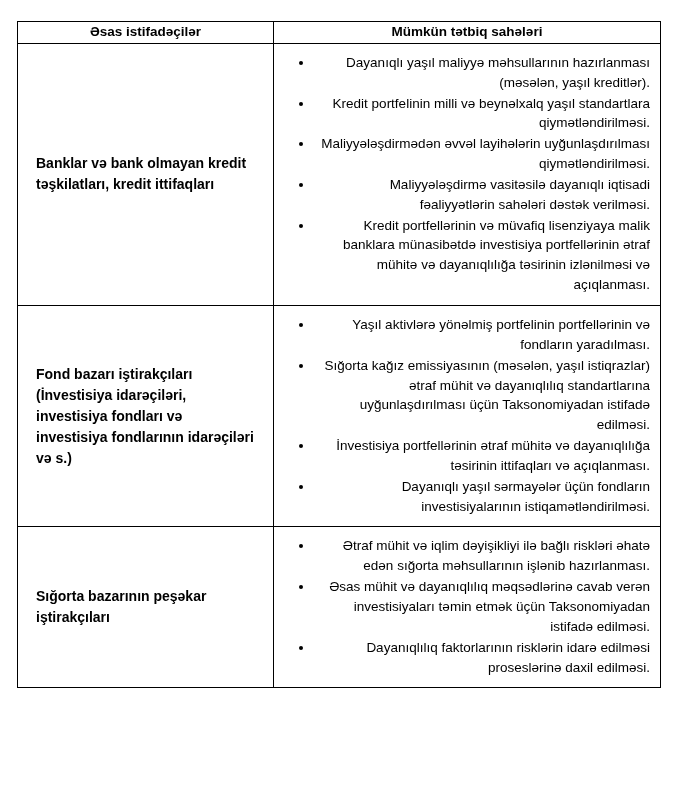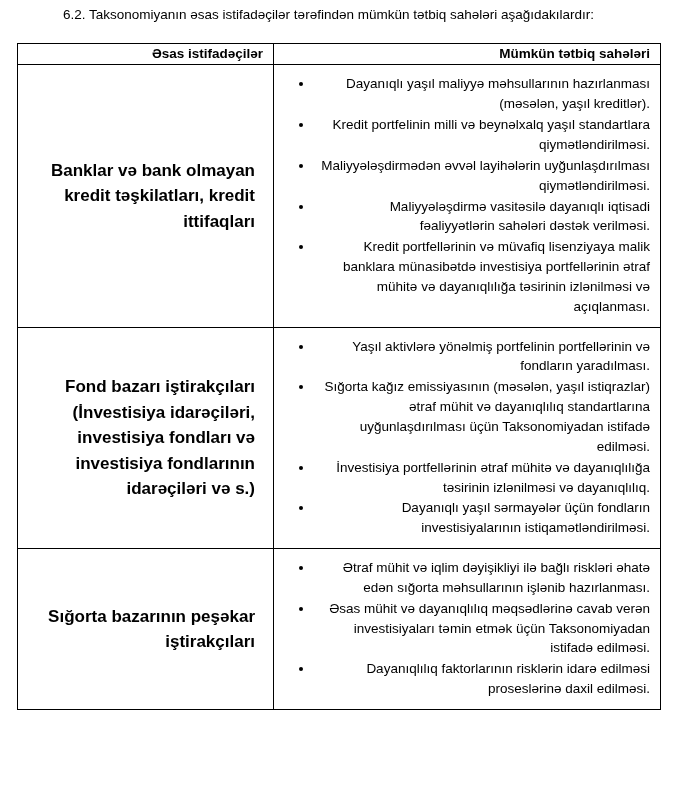--- a/index.html
+++ b/index.html
@@ -30,29 +30,29 @@
   }
   table.users-table th,
   table.users-table td {
     border: 1px solid #000000;
   }
   th.col-users { width: 256px; }
   th.col-apps  { width: 387px; }
   table.users-table th {
     font-size: 13.5px;
     font-weight: bold;
-    text-align: right;
+    text-align: center;
     vertical-align: middle;
     padding: 1px 10px;
     line-height: 1.4;
   }
   td.user-cell {
-    font-size: 17px;
+    font-size: 14px;
     font-weight: bold;
-    text-align: right;
+    text-align: left;
     vertical-align: middle;
     padding: 10px 18px;
     line-height: 1.5;
   }
   td.apps-cell {
     font-size: 13.5px;
     vertical-align: top;
     padding: 9px 10px 9px 0;
     line-height: 1.47;
   }
@@ -65,21 +65,20 @@
     padding-left: 5px;
     margin-bottom: 1px;
     text-align: right;
   }
 </style>
 </head>
 <body>
 
 <div class="page">
 
-  <p class="intro">6.2. Taksonomiyanın əsas istifadəçilər tərəfindən mümkün tətbiq sahələri aşağıdakılardır:</p>
 
   <table class="users-table">
     <thead>
       <tr>
         <th class="col-users">Əsas istifadəçilər</th>
         <th class="col-apps">Mümkün tətbiq sahələri</th>
       </tr>
     </thead>
     <tbody>
         <tr>
@@ -93,21 +92,21 @@
               <li>Kredit portfellərinin və müvafiq lisenziyaya malik banklara münasibətdə investisiya portfellərinin ətraf mühitə və dayanıqlılığa təsirinin izlənilməsi və açıqlanması.</li>
             </ul>
           </td>
         </tr>
         <tr>
           <td class="user-cell">Fond bazarı iştirakçıları (İnvestisiya idarəçiləri, investisiya fondları və investisiya fondlarının idarəçiləri və s.)</td>
           <td class="apps-cell">
             <ul>
               <li>Yaşıl aktivlərə yönəlmiş portfelinin portfellərinin və fondların yaradılması.</li>
               <li>Sığorta kağız emissiyasının (məsələn, yaşıl istiqrazlar) ətraf mühit və dayanıqlılıq standartlarına uyğunlaşdırılması üçün Taksonomiyadan istifadə edilməsi.</li>
-              <li>İnvestisiya portfellərinin ətraf mühitə və dayanıqlılığa təsirinin izlənilməsi və dayanıqlılıq.</li>
+              <li>İnvestisiya portfellərinin ətraf mühitə və dayanıqlılığa təsirinin ittifaqları və açıqlanması.</li>
               <li>Dayanıqlı yaşıl sərmayələr üçün fondların investisiyalarının istiqamətləndirilməsi.</li>
             </ul>
           </td>
         </tr>
         <tr>
           <td class="user-cell">Sığorta bazarının peşəkar iştirakçıları</td>
           <td class="apps-cell">
             <ul>
               <li>Ətraf mühit və iqlim dəyişikliyi ilə bağlı riskləri əhatə edən sığorta məhsullarının işlənib hazırlanması.</li>
               <li>Əsas mühit və dayanıqlılıq məqsədlərinə cavab verən investisiyaları təmin etmək üçün Taksonomiyadan istifadə edilməsi.</li>

